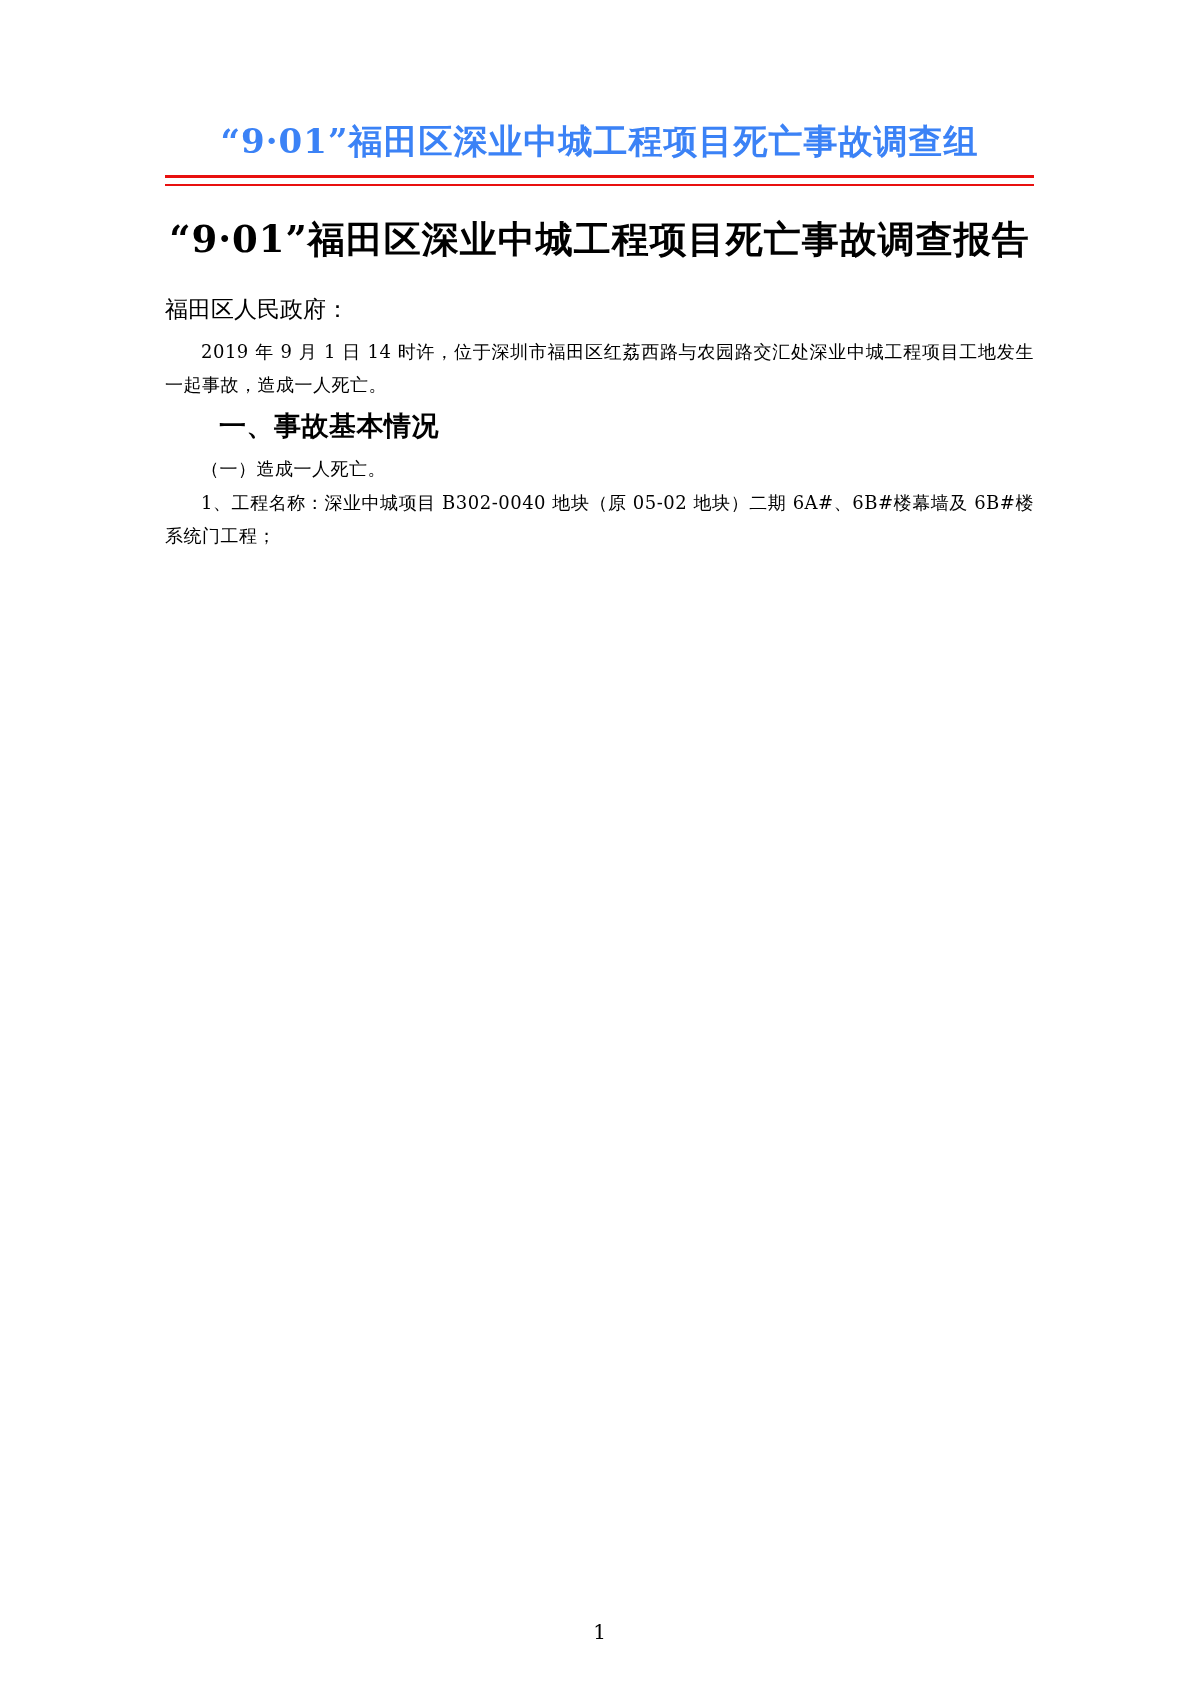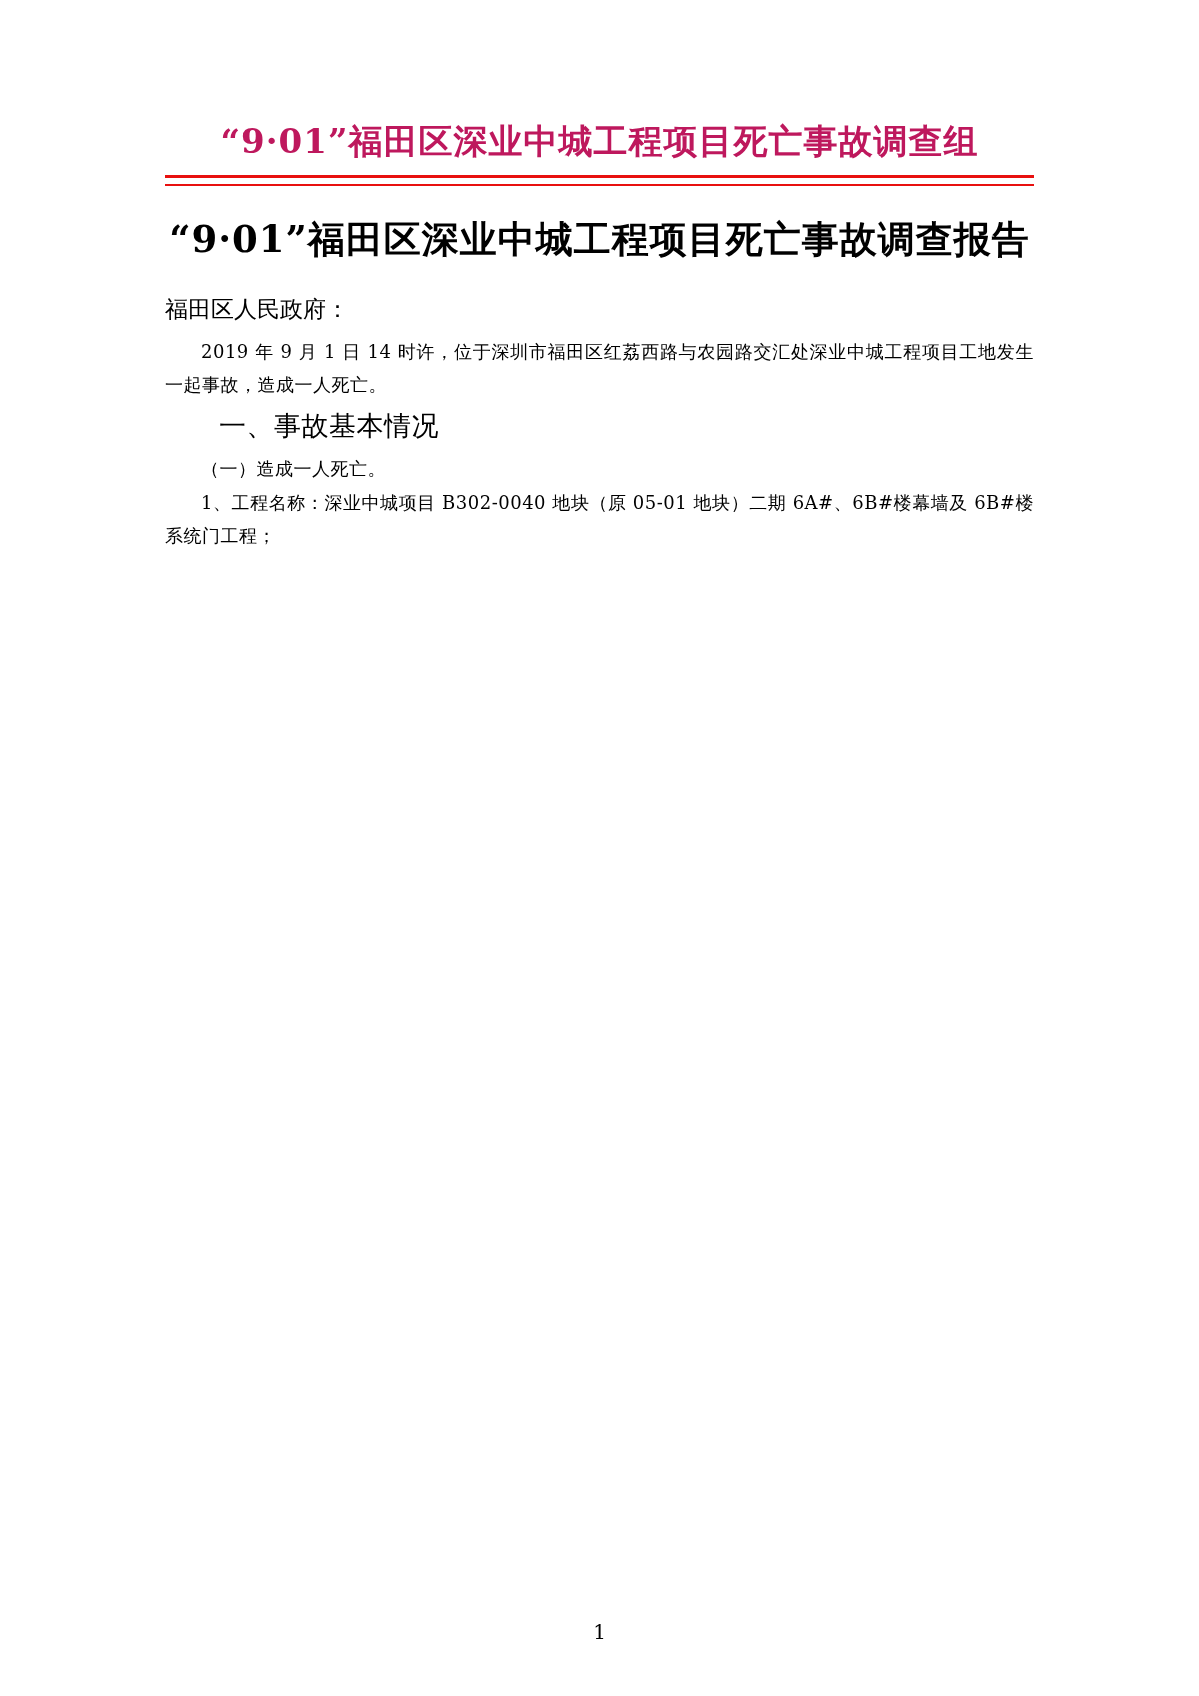--- a/index.html
+++ b/index.html
@@ -19,21 +19,21 @@
     box-sizing: border-box;
     width: 1199px;
     height: 1696px;
     padding: 120px 165px 0 165px;
     position: relative;
   }
 
   
   .letterhead {
     text-align: center;
-    color: #be185d;
+    color: #3b82f6;
     font-family: "DejaVu Serif", serif;
     font-weight: bold;
     font-size: 34px;
     letter-spacing: 1px;
     line-height: 1.25;
     padding-bottom: 12px;
     white-space: nowrap;
   }
   .letterhead-rule {
     border: none;
@@ -77,21 +77,21 @@
   p.heading-1 {
     font-size: 27px;
     line-height: 1.85;
     margin: 0;
     text-indent: 2em;
     font-family: "DejaVu Serif", serif;
     letter-spacing: 0.5px;
   }
   p.heading-1 .bold-part {
     font-family: "Liberation Sans", sans-serif;
-    font-weight: normal;
+    font-weight: bold;
   }
 
   
   .page-number {
     position: absolute;
     bottom: 52px;
     left: 0;
     width: 1199px;
     text-align: center;
     font-size: 20px;
@@ -111,17 +111,17 @@
   <h1 class="doc-title">“9·01”福田区深业中城工程项目死亡事故调查报告</h1>
 
   <div class="salutation">福田区人民政府：</div>
 
   <p class="body">2019 年 9 月 1 日 14 时许，位于深圳市福田区红荔西路与农园路交汇处深业中城工程项目工地发生一起事故，造成一人死亡。</p>
 
   <p class="heading-1"><span class="bold-part">一、事故基本情况</span></p>
 
   <p class="body">（一）造成一人死亡。</p>
 
-  <p class="body">1、工程名称：深业中城项目 B302-0040 地块（原 05-01 地块）二期 6A#、6B#楼幕墙及 6B#楼系统门工程；</p>
+  <p class="body">1、工程名称：深业中城项目 B302-0040 地块（原 05-02 地块）二期 6A#、6B#楼幕墙及 6B#楼系统门工程；</p>
 
   <div class="page-number">1</div>
 
 </div>
 
 </body></html>

